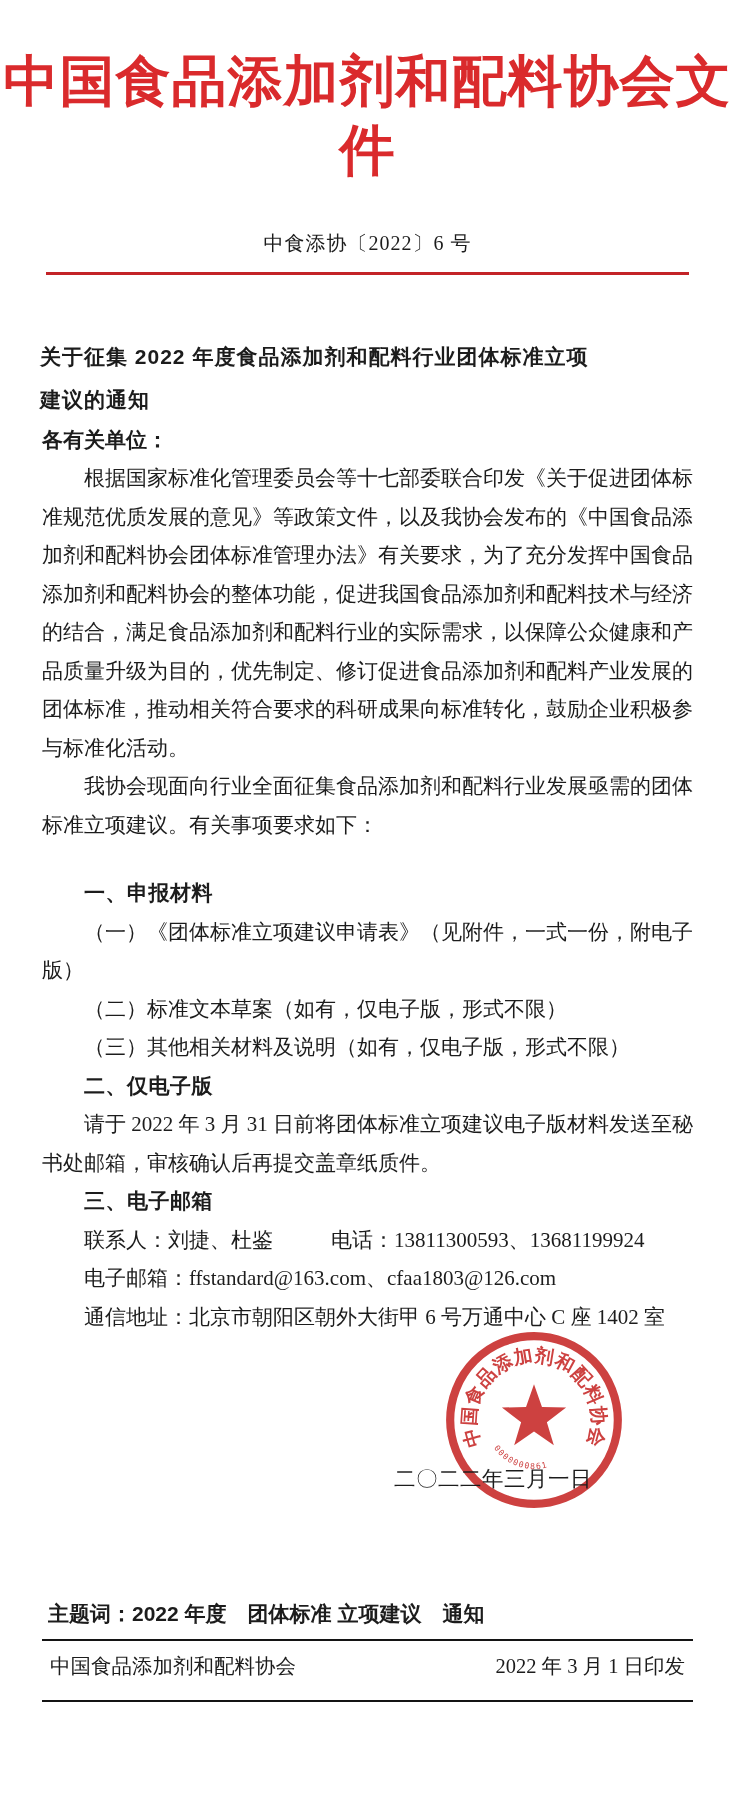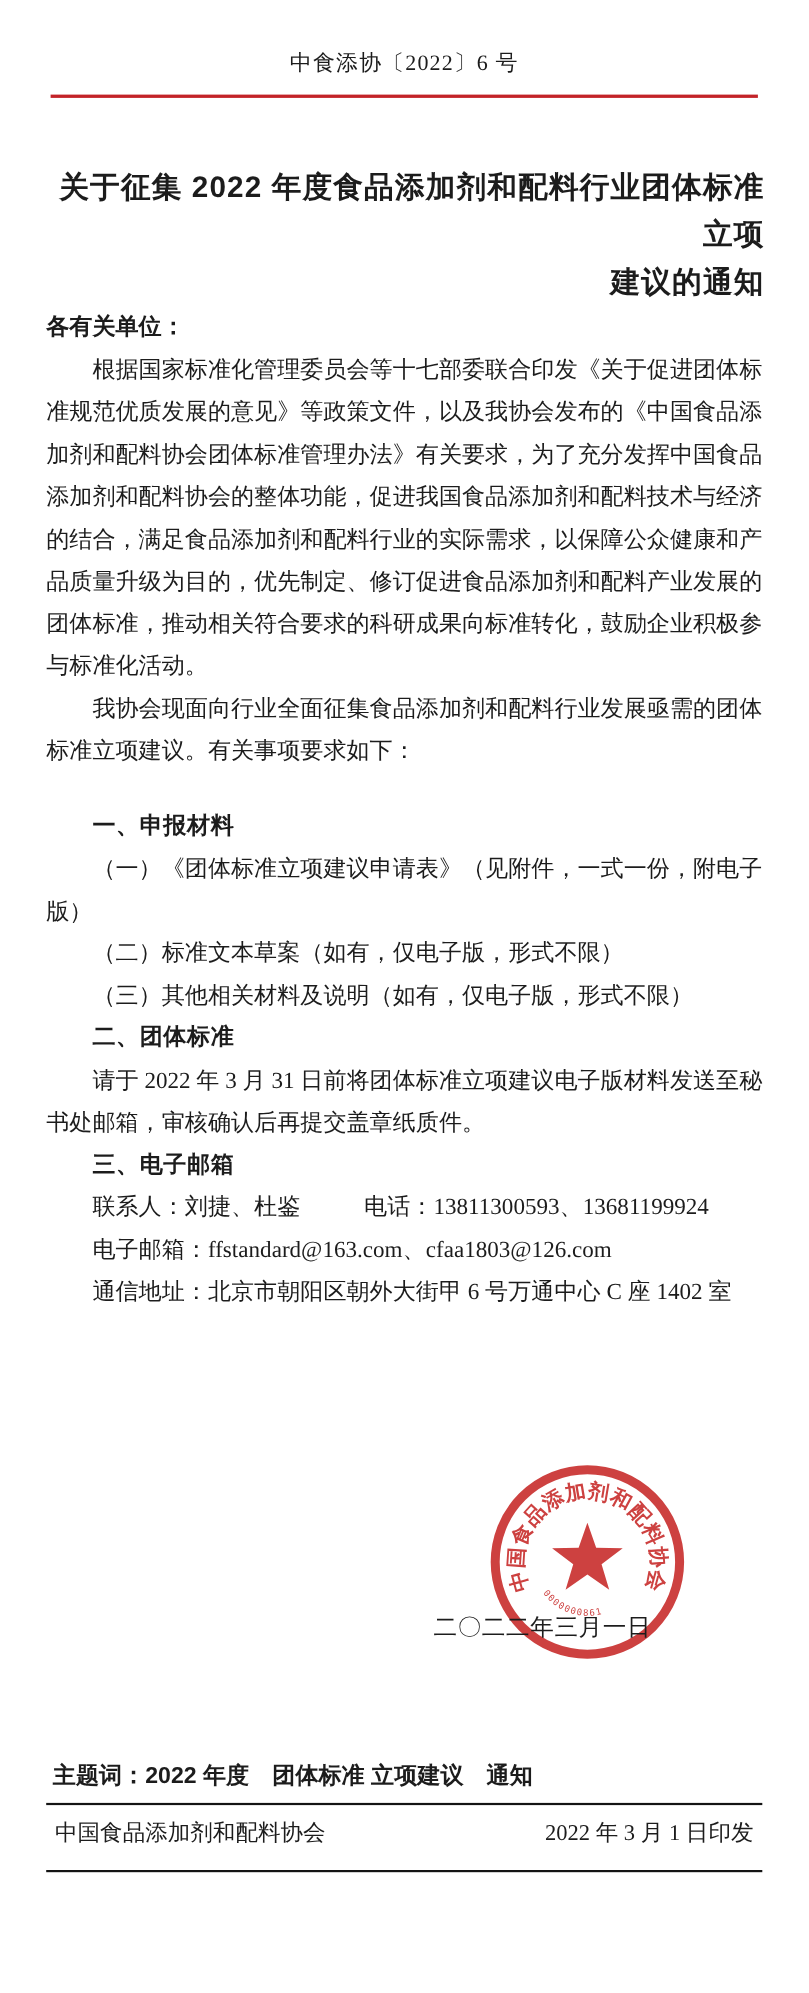--- a/index.html
+++ b/index.html
@@ -34,23 +34,23 @@
     margin-top:44px;
     letter-spacing:1px;
   }
   .red-rule{
     height:3px;
     background:var(--rulered);
     margin:15px 46px 0 46px;
   }
   .doc-title{
     margin:60px 40px 0 40px;
-    text-align:right;
+    text-align:left;
     font-weight:700;
-    font-size:27px;
+    font-size:21px;
     line-height:43px;
     font-family:"Liberation Sans","DejaVu Sans",sans-serif;
     letter-spacing:1px;
   }
   .content{
     margin:0 42px;
     font-size:21px;
     line-height:38.5px;
     text-align:justify;
   }
@@ -114,41 +114,42 @@
     align-items:center;
     font-size:20.5px;
     padding:11px 8px 9px 8px;
   }
 </style>
 </head>
 <body>
 
 <div class="page">
 
+  <div class="org-title">中国食品添加剂和配料协会文件</div>
 
   <div class="doc-number">中食添协〔2022〕6 号</div>
 
   <div class="red-rule"></div>
 
   <div class="doc-title">
     <div>关于征集 2022 年度食品添加剂和配料行业团体标准立项</div>
     <div>建议的通知</div>
   </div>
 
   <div class="content">
     <div class="salutation">各有关单位：</div>
     <p class="para">根据国家标准化管理委员会等十七部委联合印发《关于促进团体标准规范优质发展的意见》等政策文件，以及我协会发布的《中国食品添加剂和配料协会团体标准管理办法》有关要求，为了充分发挥中国食品添加剂和配料协会的整体功能，促进我国食品添加剂和配料技术与经济的结合，满足食品添加剂和配料行业的实际需求，以保障公众健康和产品质量升级为目的，优先制定、修订促进食品添加剂和配料产业发展的团体标准，推动相关符合要求的科研成果向标准转化，鼓励企业积极参与标准化活动。</p>
     <p class="para">我协会现面向行业全面征集食品添加剂和配料行业发展亟需的团体标准立项建议。有关事项要求如下：</p>
 
     <div class="sec-heading mt-lg">一、申报材料</div>
     <p class="item">（一）《团体标准立项建议申请表》（见附件，一式一份，附电子版）</p>
     <p class="item">（二）标准文本草案（如有，仅电子版，形式不限）</p>
     <p class="item">（三）其他相关材料及说明（如有，仅电子版，形式不限）</p>
 
-    <div class="sec-heading">二、团体标准</div>
+    <div class="sec-heading">二、仅电子版</div>
     <p class="item">请于 2022 年 3 月 31 日前将团体标准立项建议电子版材料发送至秘书处邮箱，审核确认后再提交盖章纸质件。</p>
 
     <div class="sec-heading">三、电子邮箱</div>
     <p class="contact-line">
       <span>联系人：刘捷、杜鉴</span><span class="contact-gap"></span><span>电话：13811300593、13681199924</span>
     </p>
     <p class="contact-line">电子邮箱：ffstandard@163.com、cfaa1803@126.com</p>
     <p class="contact-line">通信地址：北京市朝阳区朝外大街甲 6 号万通中心 C 座 1402 室</p>
 
   </div>

